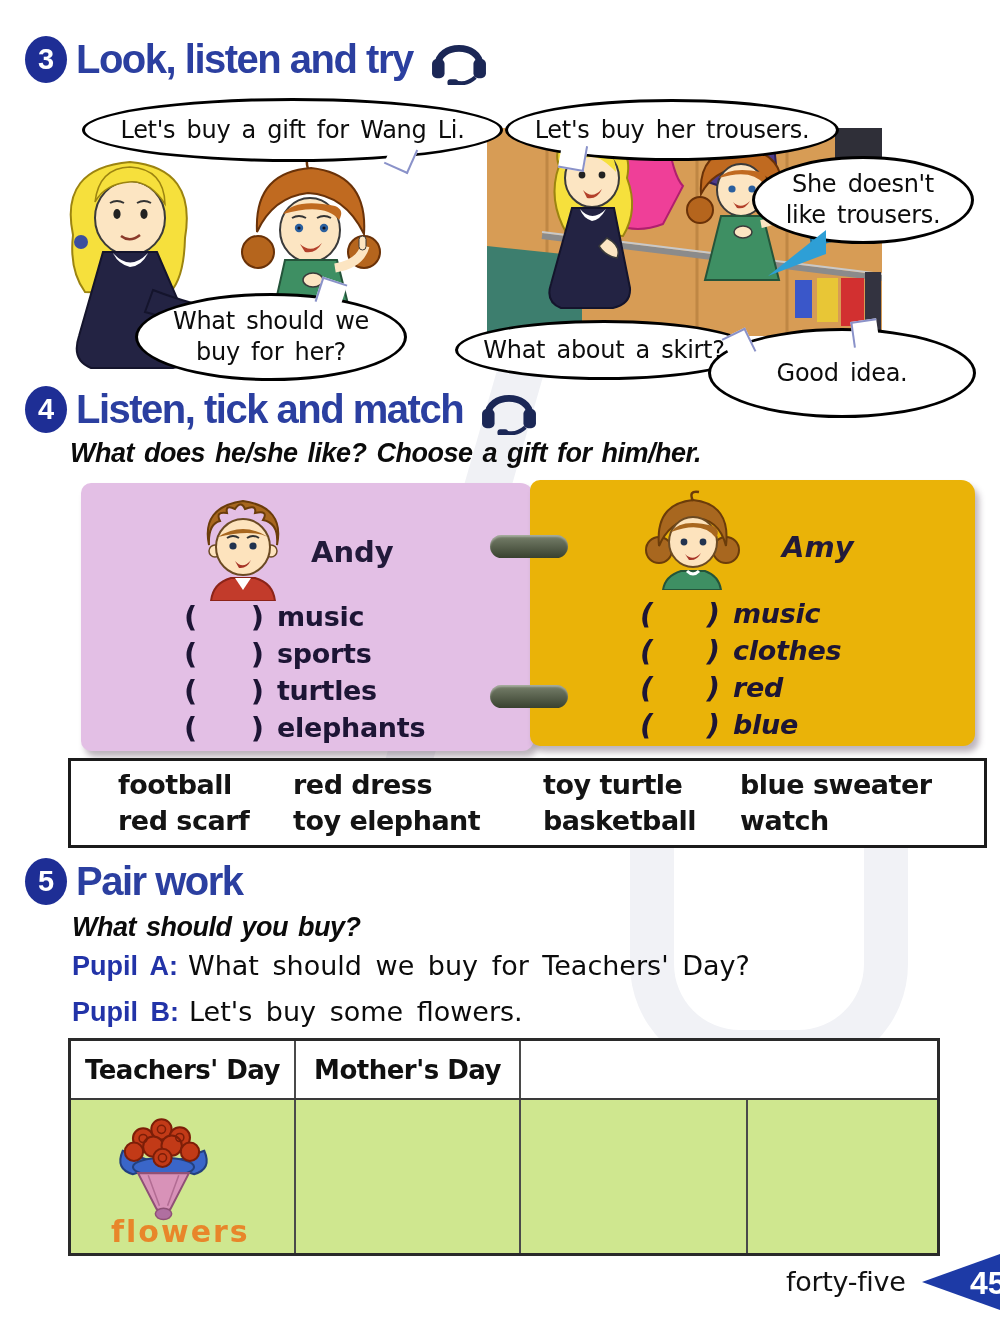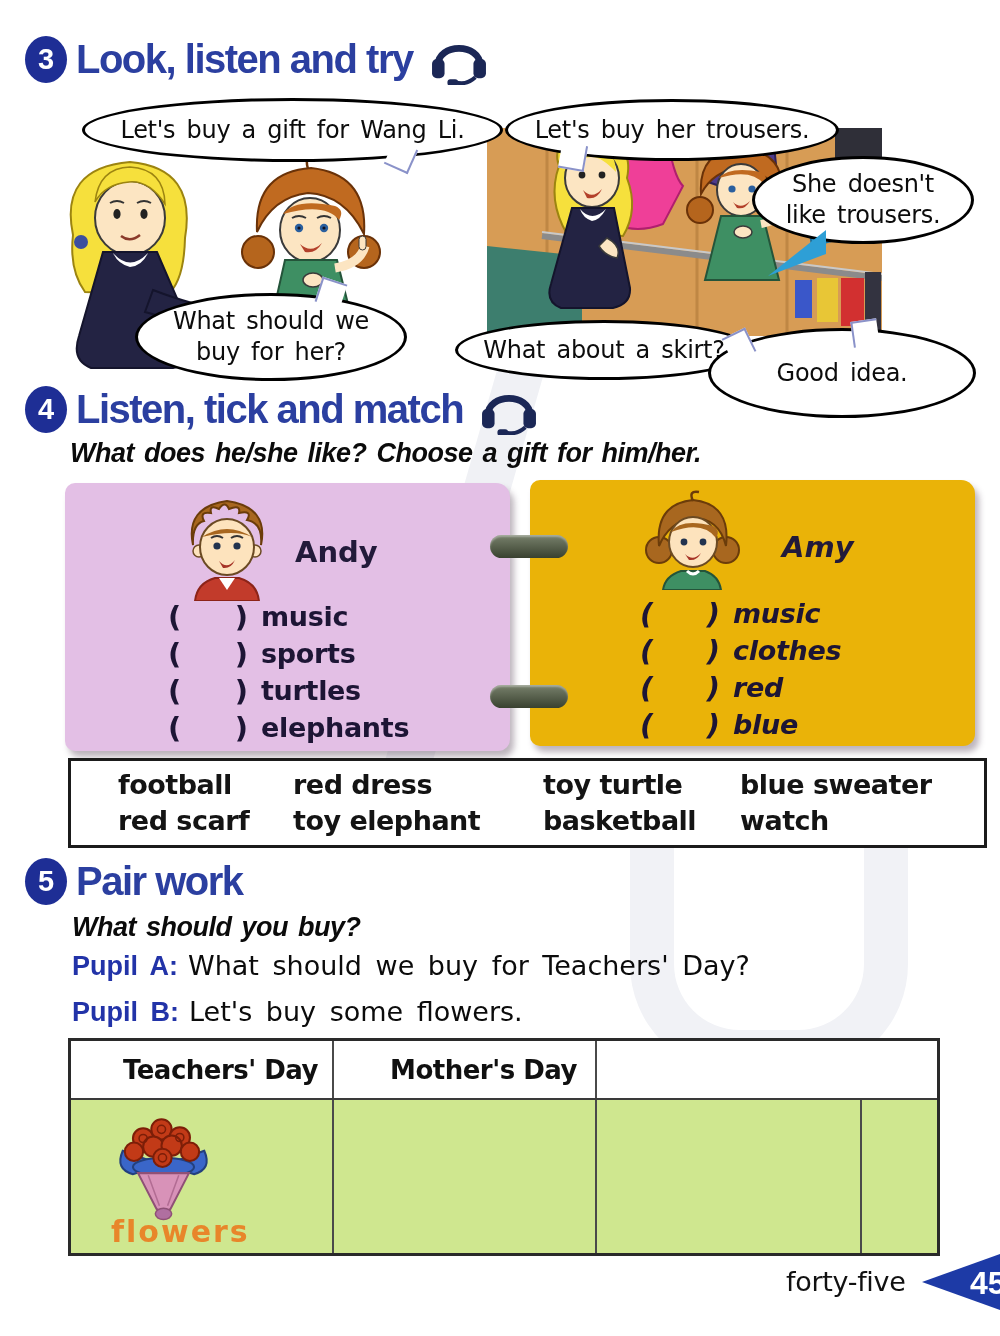--- a/index.html
+++ b/index.html
@@ -30,21 +30,21 @@
   .tail.ul{border-left:2px solid #8a92c9;border-top:2px solid #8a92c9;}
   .blue-tail{position:absolute;z-index:5;width:58px;height:46px;background:#2e9fd6;
              clip-path:polygon(100% 0,0 100%,100% 52%);}
 
   .instruction{position:absolute;z-index:3;font:bold italic 27px "Liberation Sans",sans-serif;
                color:#0b0b0b;letter-spacing:-0.5px;word-spacing:3px;white-space:nowrap;}
 
   
   .cards{position:absolute;left:65px;top:480px;width:912px;height:278px;z-index:2;}
   .card{position:absolute;border-radius:10px 14px 12px 10px;box-shadow:4px 6px 6px rgba(90,70,90,.4);}
-  .card.pink{left:0;top:3px;width:445px;height:268px;background:#e3bfe5;}
+  .card.pink{left:16px;top:3px;width:445px;height:268px;background:#e3bfe5;padding-left:8px;}
   .card.blue{left:465px;top:0;width:445px;height:266px;background:#eab308;font-style:italic;}
   .clip{position:absolute;left:425px;width:78px;height:23px;border-radius:12px;z-index:6;
         background:linear-gradient(#78816c,#39412f);box-shadow:inset 0 2px 2px rgba(255,255,255,.35);}
   .avatar{position:absolute;}
   .kid-name{position:absolute;font-weight:bold;font-size:29px;color:#221a3a;}
   .tick-list{position:absolute;}
   .tick-row{height:37px;display:flex;align-items:center;font-weight:bold;font-size:27px;color:#1d1535;}
   .tick-box{display:inline-flex;justify-content:space-between;width:80px;font-size:29px;}
   .item-label{margin-left:13px;letter-spacing:-0.3px;}
 
@@ -59,21 +59,21 @@
   
   .pupil-line{position:absolute;z-index:3;font-size:27px;word-spacing:5px;white-space:nowrap;color:#0b0b0b;}
   .pupil-label{color:#2233a8;font:bold 27px "Liberation Sans",sans-serif;margin-right:10px;}
 
   
   .gift-table{position:absolute;left:68px;top:1038px;width:866px;height:212px;z-index:2;
               border:3px solid #2a2a2a;display:flex;flex-direction:column;}
   .gt-head{display:flex;height:57px;background:#fff;border-bottom:2px solid #3a3a3a;}
   .gt-body{display:flex;flex:1;background:#cfe78f;}
   .gt-cell{border-right:2px solid #4a4a4a;display:flex;align-items:center;justify-content:center;
-           font-size:26px;font-weight:bold;letter-spacing:-0.5px;color:#101010;padding-left:38px;}
+           font-size:26px;font-weight:bold;letter-spacing:-0.5px;color:#101010;}
   .gt-cell:last-child{border-right:none;}
   .c1{width:223px;} .c2{width:223px;} .c3{width:225px;} .c4{flex:1;}
   .gt-body .gt-cell{position:relative;}
   .flowers-label{position:absolute;left:40px;bottom:4px;font-size:30px;font-weight:bold;
                  color:#e8862a;letter-spacing:2px;}
 
   
   .page-word{position:absolute;left:786px;top:1266px;font-size:27px;letter-spacing:-0.3px;z-index:3;}
   .page-arrow{position:absolute;left:922px;top:1252px;z-index:3;}
 </style>

